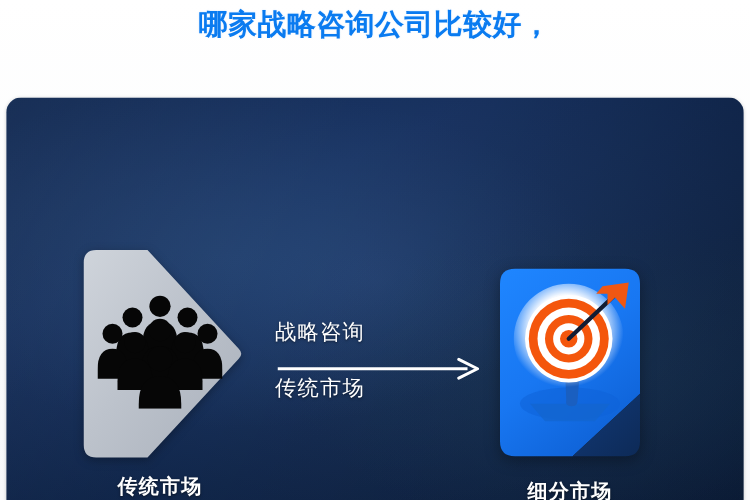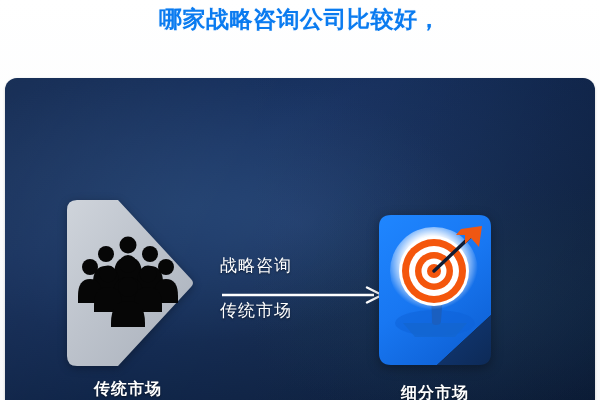--- a/index.html
+++ b/index.html
@@ -106,21 +106,21 @@
     font-size: 16px;
     font-weight: bold;
     letter-spacing: 1px;
     text-shadow: 0 1px 2px rgba(0,0,0,0.55);
     white-space: nowrap;
   }
 
   
   #right-card {
     position: absolute;
-    left: 368px;
+    left: 389px;
     top: 133px;
     width: 124px;
     height: 172px;
   }
   #right-shape-svg {
     position: absolute;
     left: 0;
     top: 0;
     width: 124px;
     height: 158px;

